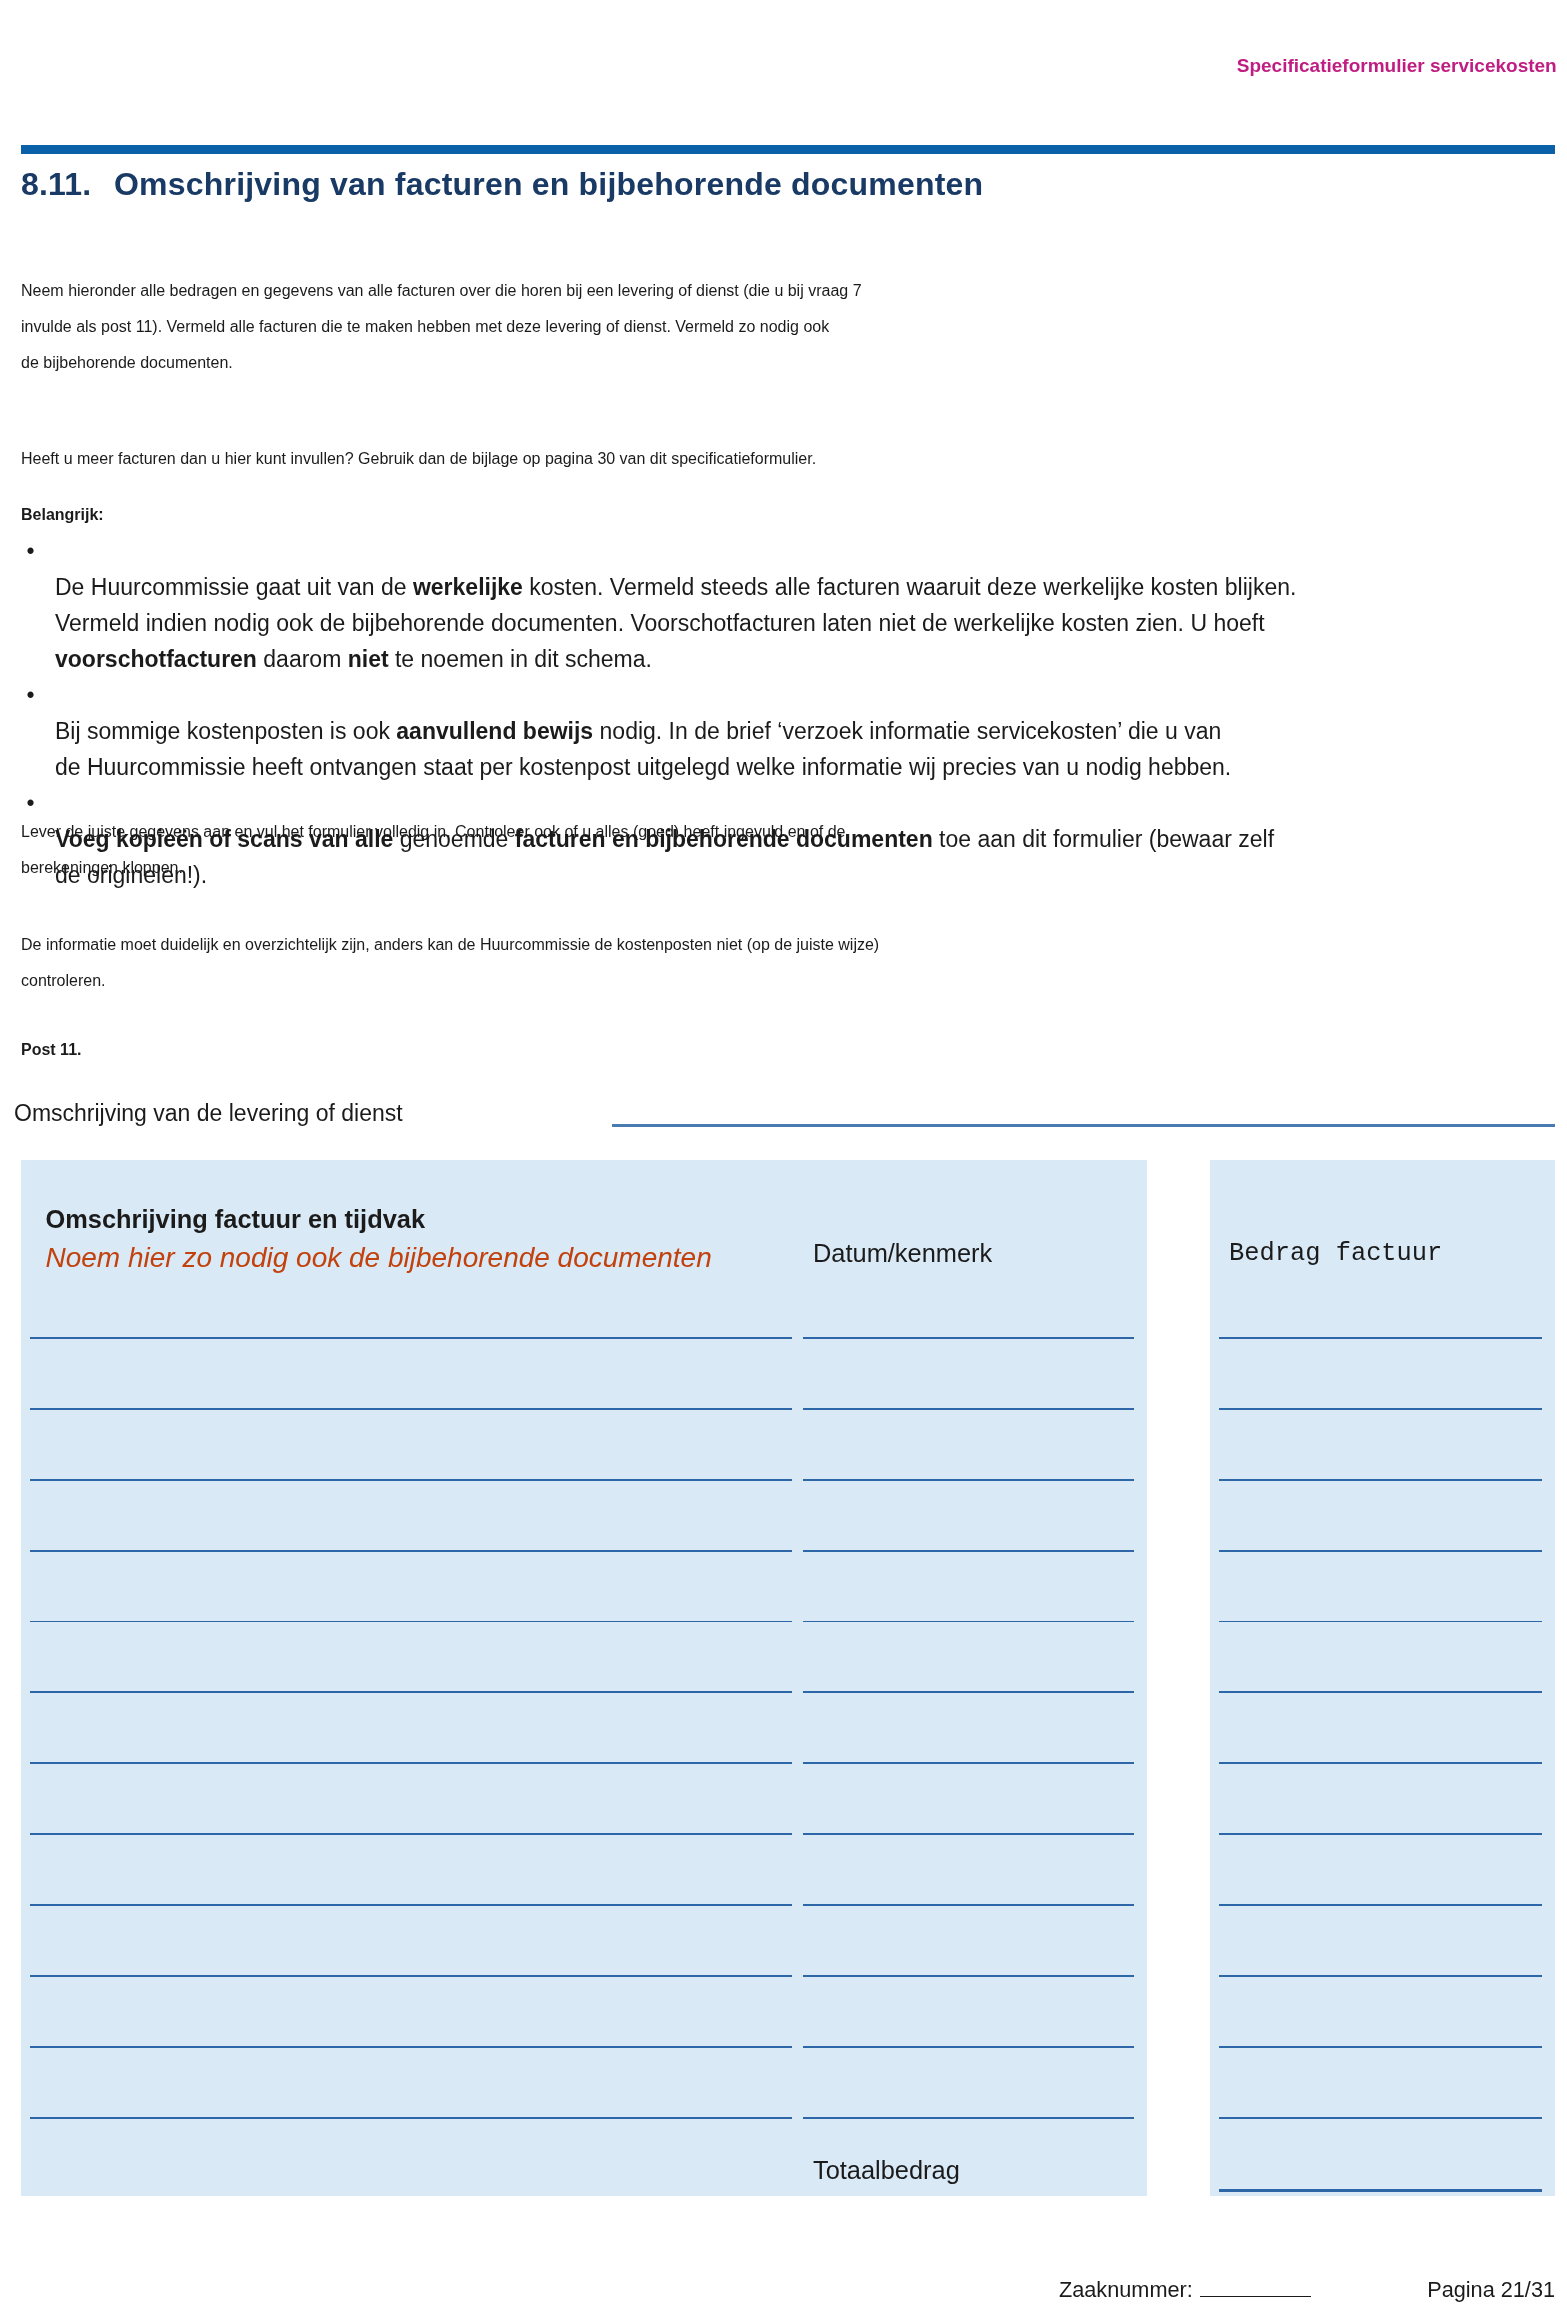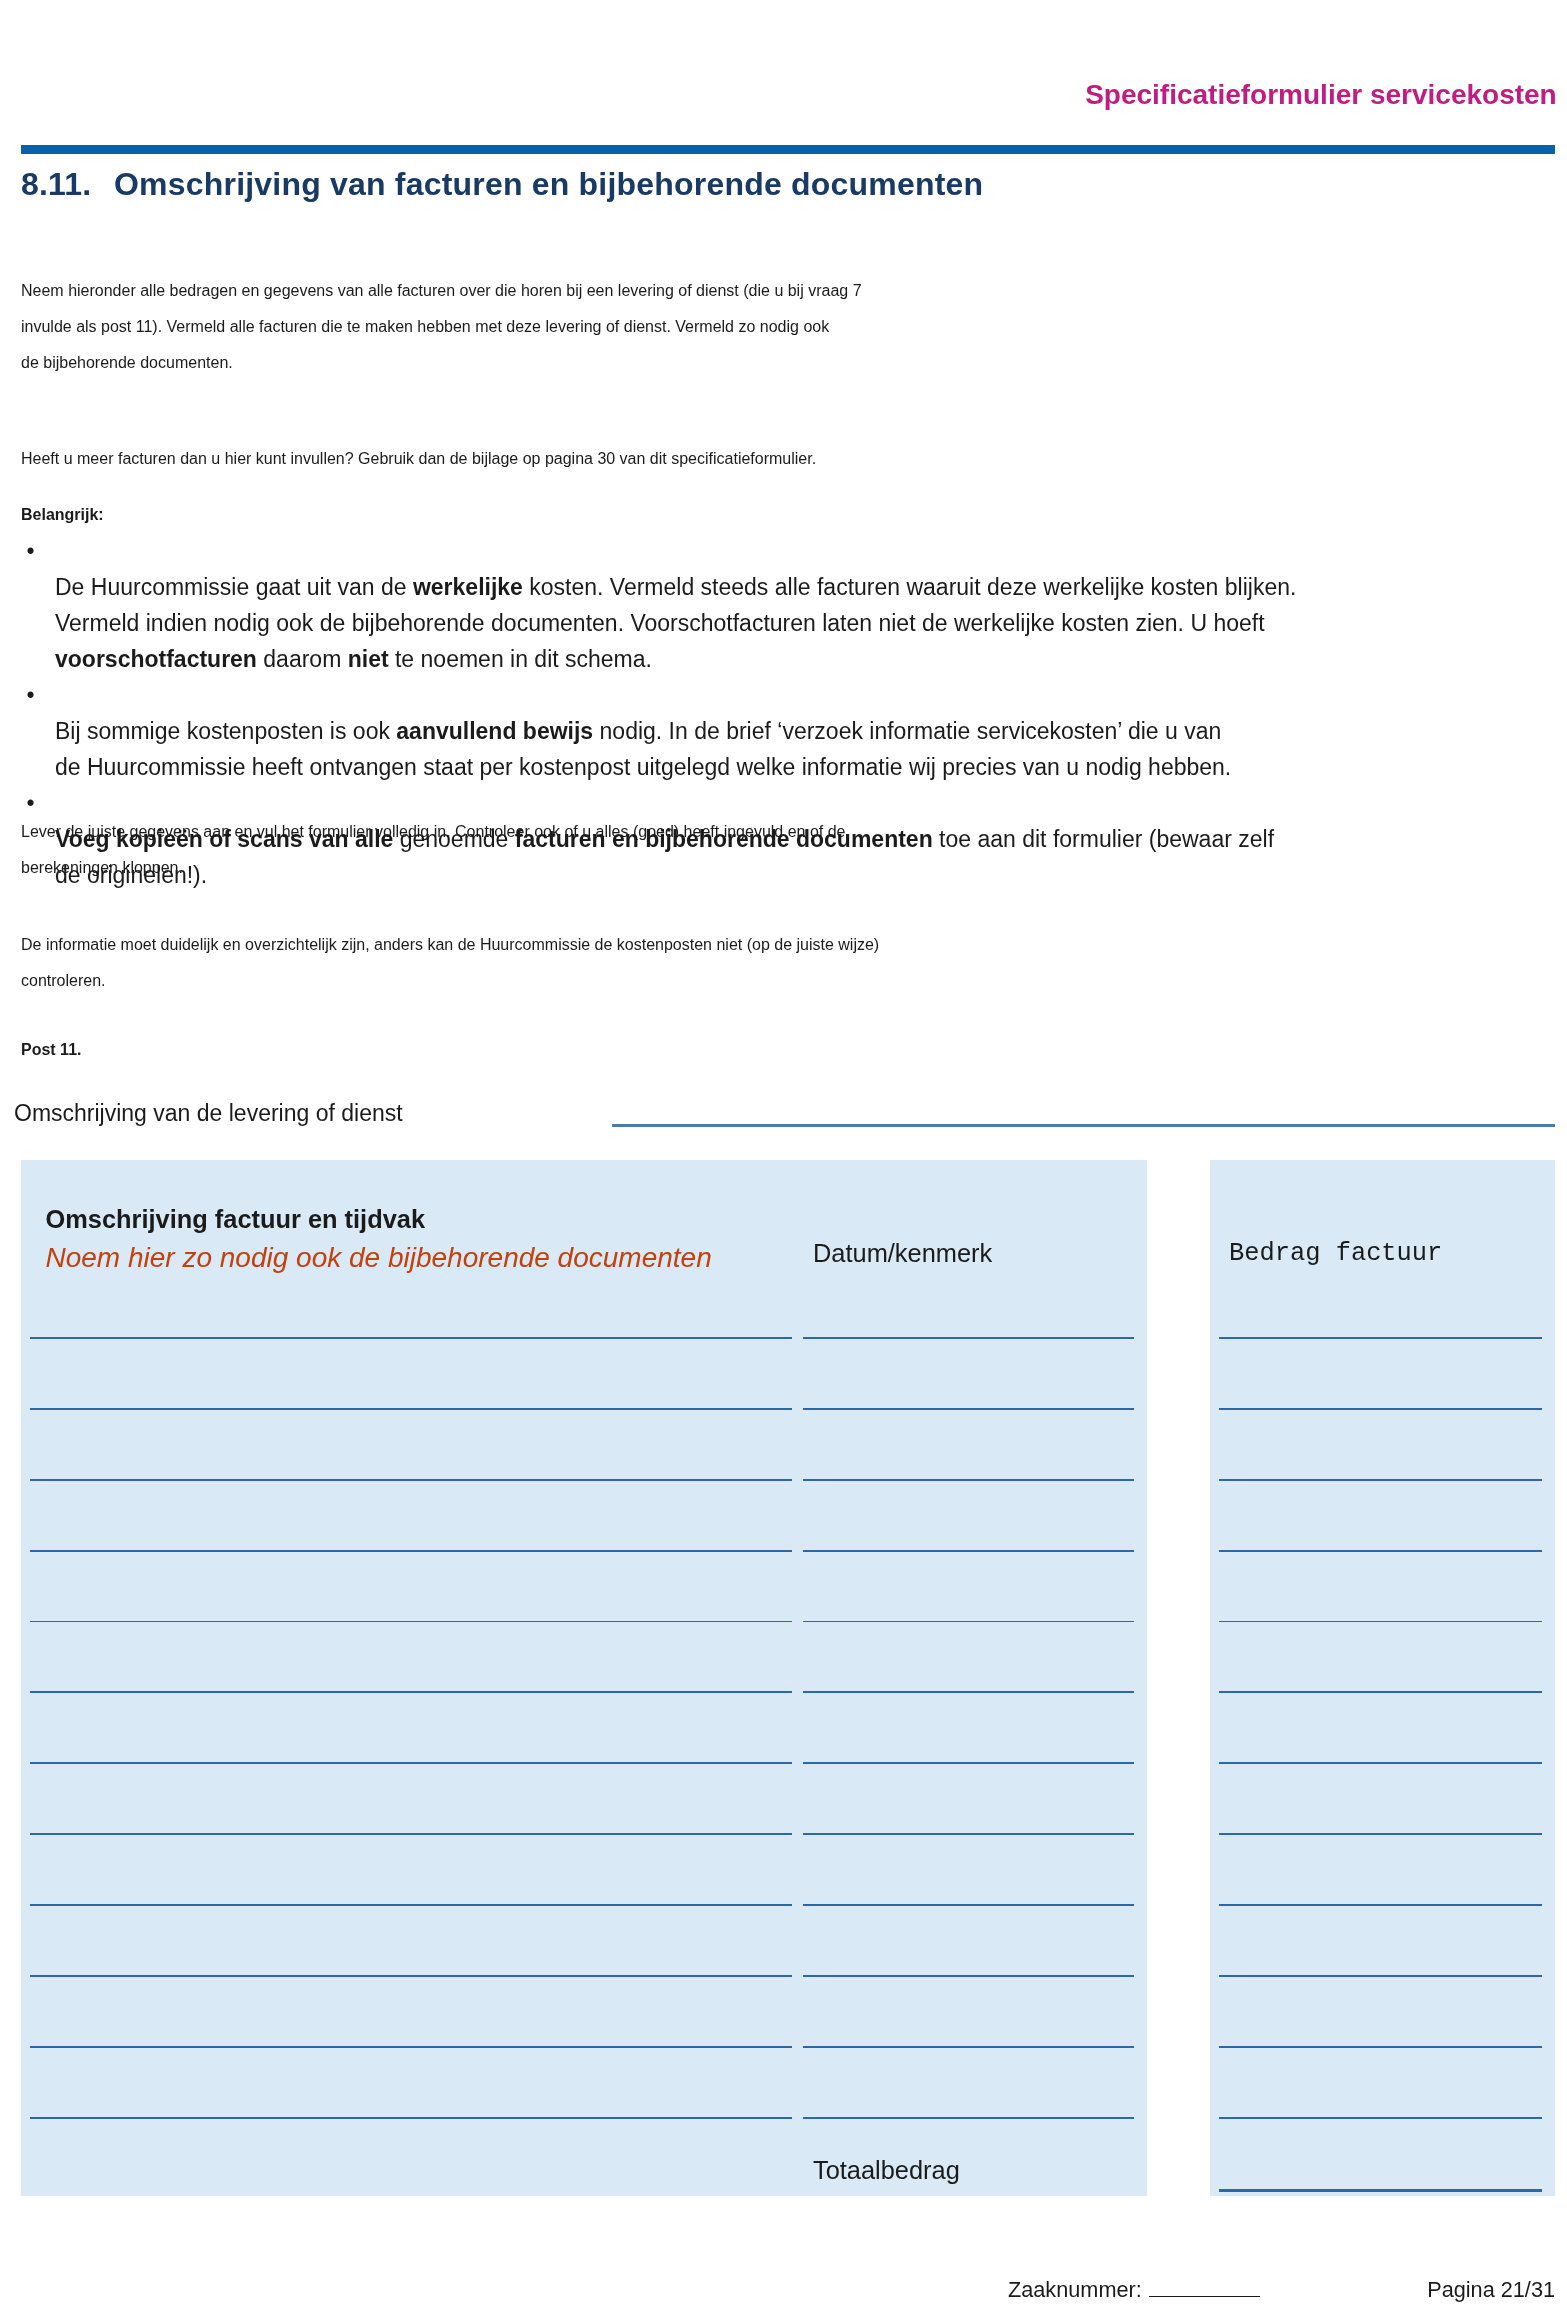--- a/index.html
+++ b/index.html
@@ -4,21 +4,21 @@
 <style>
   html,body { margin:0; padding:0; }
   body {
     width:1568px; height:2324px; position:relative;
     background:#ffffff; color:#1b1b1b;
     font-family:"Liberation Sans", sans-serif;
   }
 
   .header-label {
     position:absolute; top:55px; right:11.3px;
-    font-size:28px; font-weight:bold; color:#c01d82;margin-top:24px;
+    font-size:19px; font-weight:bold; color:#c01d82;
   }
   .top-rule {
     position:absolute; left:21px; right:13px; top:145px; height:8.5px;
     background:#0a61a8;
   }
   .h1 {
     position:absolute; left:21px; top:166px;
     font-size:32px; font-weight:bold; color:#1a3a66;
     display:flex; gap:22.6px; letter-spacing:0.2px;
   }
@@ -58,21 +58,21 @@
     margin-top:7.5px; font-size:28px; font-style:italic; color:#c2410c;
   }
   .lines { position:absolute; left:9.4px; right:13px; top:177px; }
   .rule-line { height:1.9px; background:#2d67a8; margin-bottom:69px; }
   .total-label { position:absolute; left:19px; bottom:11.3px; font-size:25.4px; }
   .total-line {
     position:absolute; left:9.4px; right:13px; bottom:3.8px; height:2.8px;
     background:#2d67a8;
   }
 
-  .footer-case { position:absolute; left:1008px; top:2277px; font-size:21.7px; }
+  .footer-case { position:absolute; left:1059px; top:2277px; font-size:21.7px; }
   .case-blank {
     display:inline-block; width:111px; height:19px; margin-left:7.5px;
     border-bottom:1.9px solid #1b1b1b; vertical-align:baseline;
   }
   .footer-page { position:absolute; right:13px; top:2277px; font-size:21.7px; }
 </style>
 </head>
 <body>
 
 <div class="header-label">Specificatieformulier servicekosten</div>

